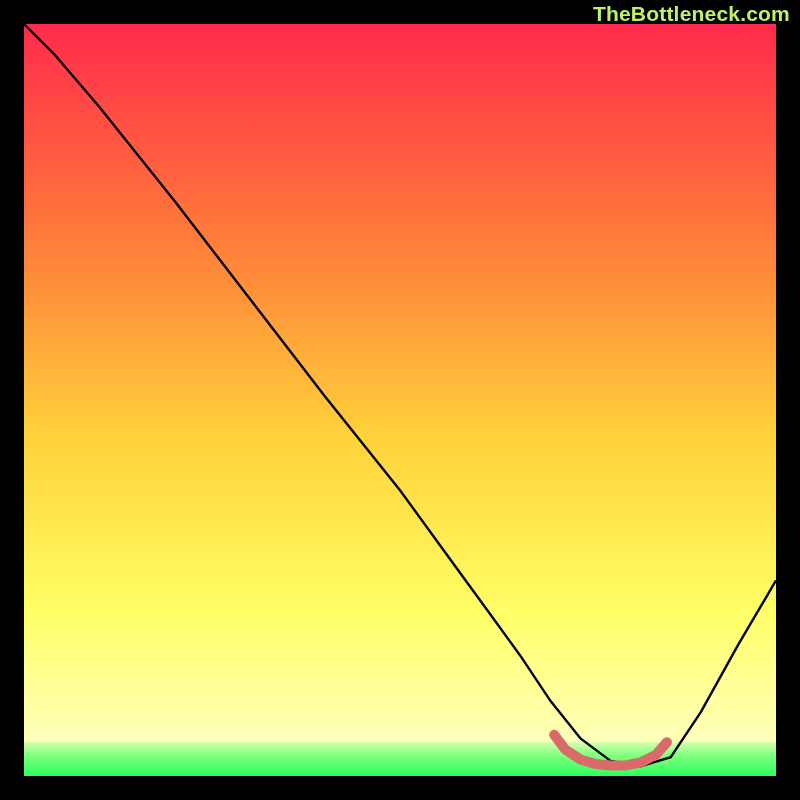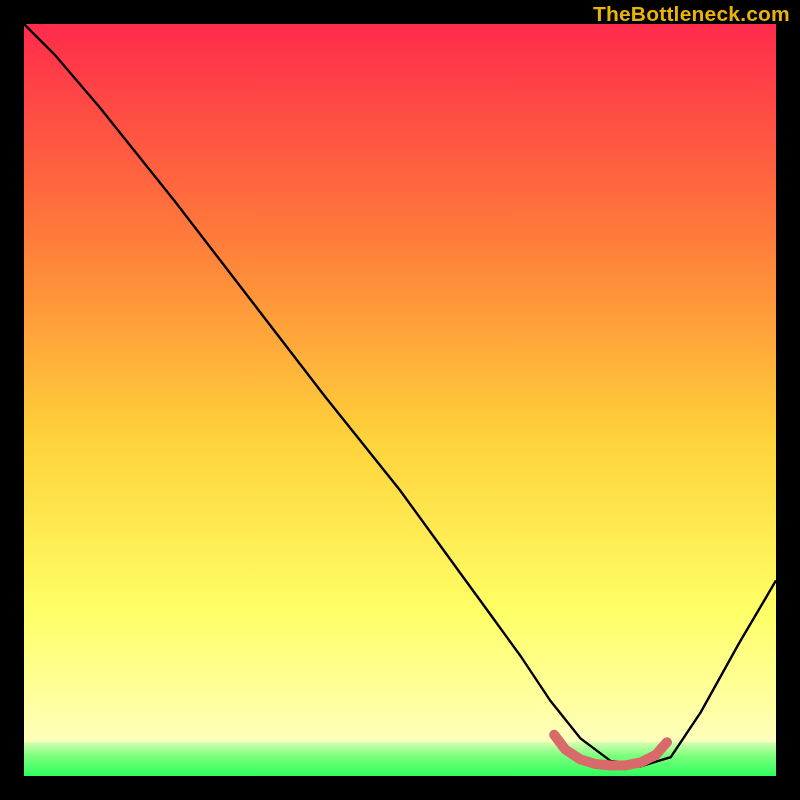--- a/index.html
+++ b/index.html
@@ -5,21 +5,21 @@
   * { margin: 0; padding: 0; box-sizing: border-box; }
   html, body { width: 800px; height: 800px; background: #000; overflow: hidden; }
   .wrap { position: relative; width: 800px; height: 800px; }
   .attribution {
     position: absolute;
     top: 2px;
     right: 10px;
     font-family: Arial, Helvetica, sans-serif;
     font-size: 21px;
     font-weight: bold;
-    color: #eab308;
+    color: #bef264;
     letter-spacing: 0.2px;
     margin-left: 42px;
   }
   svg.plot {
     position: absolute;
     left: 24px;
     top: 24px;
     width: 752px;
     height: 752px;
     display: block;

